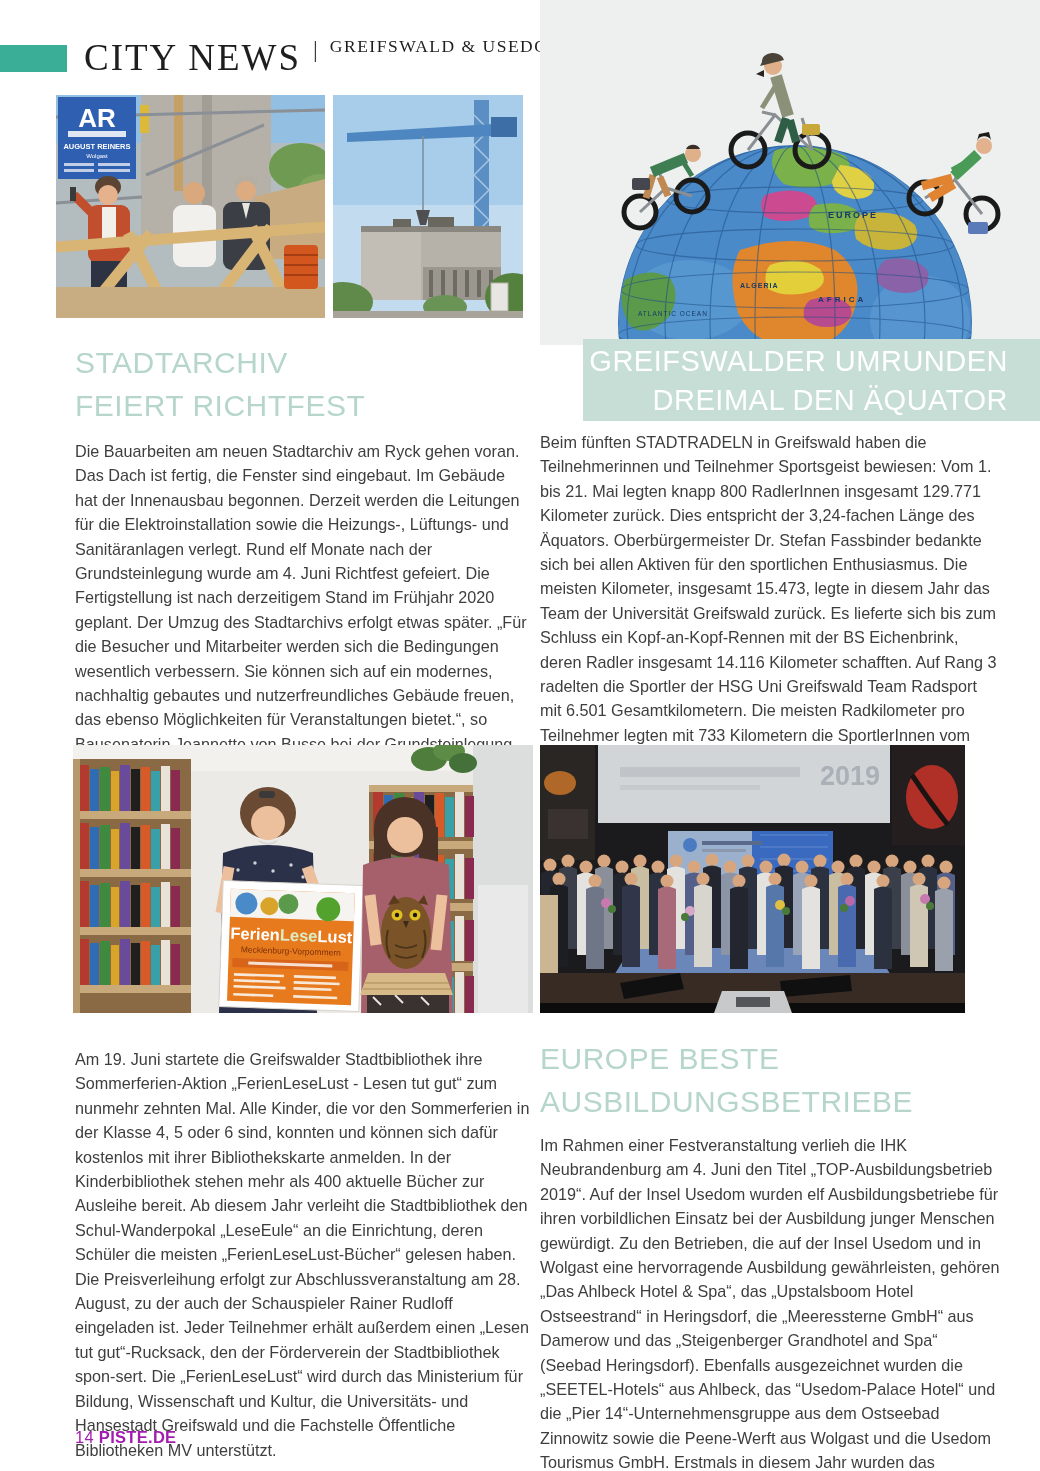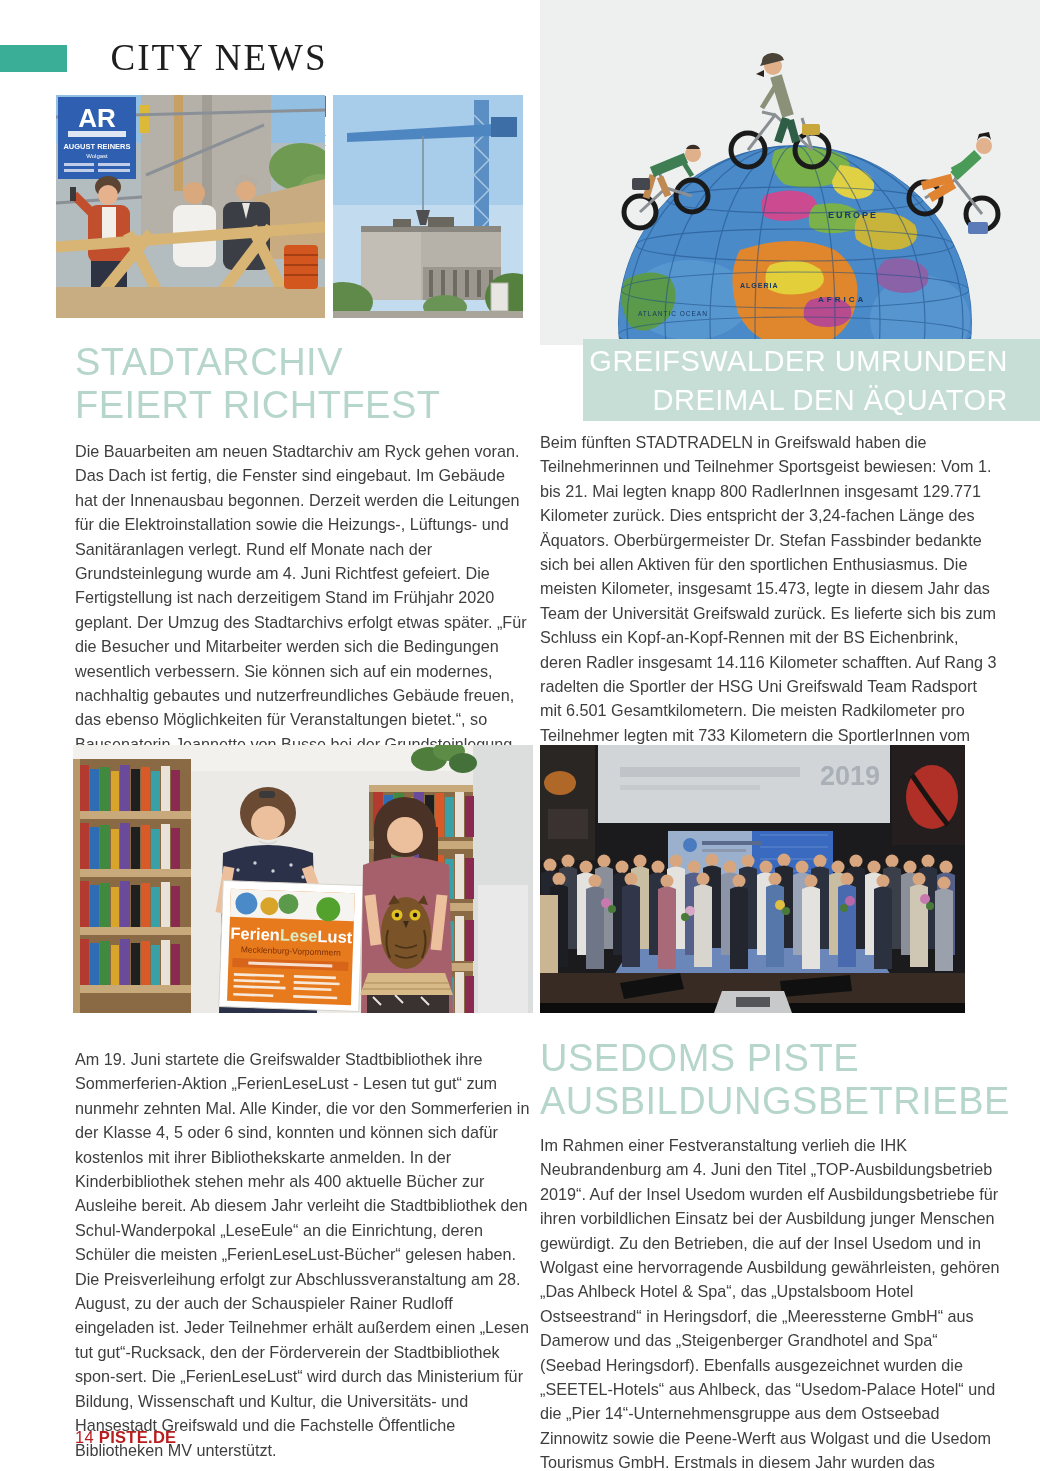--- a/index.html
+++ b/index.html
@@ -1,35 +1,35 @@
 <!DOCTYPE html>
 <html><head>
 <meta charset="utf-8">
 <style>
   html,body{margin:0;padding:0;background:#ffffff;}
   .page{position:relative;width:1040px;height:1471px;background:#ffffff;
         font-family:"Liberation Sans",sans-serif;overflow:hidden;}
   .abs{position:absolute;}
   
   .kicker-block{left:0;top:45px;width:67px;height:27px;background:#3BAE98;}
-  .header-line{left:92px;top:36px;display:flex;align-items:flex-end;gap:12px;color:#1e1e1e;flex-direction:column;}
+  .header-line{left:84px;top:36px;display:flex;align-items:flex-start;gap:12px;color:#1e1e1e;}
   .city-news{font-family:"Liberation Serif",serif;font-size:37px;letter-spacing:2px;font-weight:400;}
   .header-sep{font-family:"Liberation Serif",serif;font-size:24px;font-weight:300;color:#3c3c3c;}
   .header-region{font-family:"Liberation Serif",serif;font-size:17.5px;letter-spacing:1.5px;font-weight:400;}
   
   .photo{display:block;}
   
-  .hl{font-size:38px;line-height:43px;font-weight:300;color:#B6D6CB;letter-spacing:.5px;white-space:pre-line;}
+  .hl{font-size:30px;line-height:43px;font-weight:300;color:#B6D6CB;letter-spacing:.5px;white-space:pre-line;}
   .body-text{font-size:16.2px;line-height:24.4px;color:#3e3e3e;text-align:left;}
   .credit{font-size:11.8px;color:#3e3e3e;}
   .banner{left:583px;top:339px;width:457px;height:82px;background:#C6DED6;color:#ffffff;
           text-align:right;font-size:29px;line-height:39px;font-weight:300;letter-spacing:.5px;
           padding-top:3px;box-sizing:border-box;padding-right:32px;white-space:pre-line;}
   
-  .footer{left:75px;top:1428px;font-size:16.5px;color:#b91c1c;letter-spacing:.3px;}
+  .footer{left:75px;top:1428px;font-size:16.5px;color:#a21caf;letter-spacing:.3px;}
   .footer .brand{font-weight:700;}
   svg text{font-family:"Liberation Sans",sans-serif;}
 </style>
 </head>
 <body>
 
 <div class="page">
 
   <div class="abs kicker-block"></div>
   <div class="abs header-line">
@@ -459,21 +459,21 @@
     </g>
     <polygon points="182,246 244,246 252,268 174,268" fill="#c8c9ca"></polygon>
     <rect x="196" y="252" width="34" height="10" fill="#55565a"></rect>
   </svg>
 
   <div class="abs" style="left:75px;top:1037px;width:455px;">
     <p class="body-text" style="margin:10px 0 0 0;"><span>Am 19. Juni startete die Greifswalder Stadtbibliothek ihre Sommerferien-Aktion „FerienLeseLust - Lesen tut gut“ zum nunmehr zehnten Mal. Alle Kinder, die vor den Sommerferien in der Klasse 4, 5 oder 6 sind, konnten und können sich dafür kostenlos mit ihrer Bibliothekskarte anmelden. In der Kinderbibliothek stehen mehr als 400 aktuelle Bücher zur Ausleihe bereit. Ab diesem Jahr verleiht die Stadtbibliothek den Schul-Wanderpokal „LeseEule“ an die Einrichtung, deren Schüler die meisten „FerienLeseLust-Bücher“ gelesen haben. Die Preisverleihung erfolgt zur Abschlussveranstaltung am 28. August, zu der auch der Schauspieler Rainer Rudloff eingeladen ist. Jeder Teilnehmer erhält außerdem einen „Lesen tut gut“-Rucksack, den der Förderverein der Stadtbibliothek spon-sert. Die „FerienLeseLust“ wird durch das Ministerium für Bildung, Wissenschaft und Kultur, die Universitäts- und Hansestadt Greifswald und die Fachstelle Öffentliche Bibliotheken MV unterstützt. </span></p>
   </div>
 
   <div class="abs" style="left:540px;top:1037px;width:462px;">
-    <div class="hl">USEDOMS PISTE
+    <div class="hl">EUROPE BESTE
 AUSBILDUNGSBETRIEBE</div>
     <p class="body-text" style="margin:10px 0 0 0;"><span>Im Rahmen einer Festveranstaltung verlieh die IHK Neubrandenburg am 4. Juni den Titel „TOP-Ausbildungsbetrieb 2019“. Auf der Insel Usedom wurden elf Ausbildungsbetriebe für ihren vorbildlichen Einsatz bei der Ausbildung junger Menschen gewürdigt. Zu den Betrieben, die auf der Insel Usedom und in Wolgast eine hervorragende Ausbildung gewährleisten, gehören „Das Ahlbeck Hotel &amp; Spa“, das „Upstalsboom Hotel Ostseestrand“ in Heringsdorf, die „Meeressterne GmbH“ aus Damerow und das „Steigenberger Grandhotel and Spa“ (Seebad Heringsdorf). Ebenfalls ausgezeichnet wurden die „SEETEL-Hotels“ aus Ahlbeck, das “Usedom-Palace Hotel“ und die „Pier 14“-Unternehmensgruppe aus dem Ostseebad Zinnowitz sowie die Peene-Werft aus Wolgast und die Usedom Tourismus GmbH. Erstmals in diesem Jahr wurden das Strandhotel Ostseeblick (Seebad Heringsdorf) und das Strandhotel Seerose (Seebad Loddin) mit dem Titel Top-Ausbildungsbetrieb ausgezeichnet.  </span></p>
   </div>
 
   <div class="abs footer">
     <span>14</span>
     <span class="brand">PISTE.DE</span>
   </div>
 
 </div>

